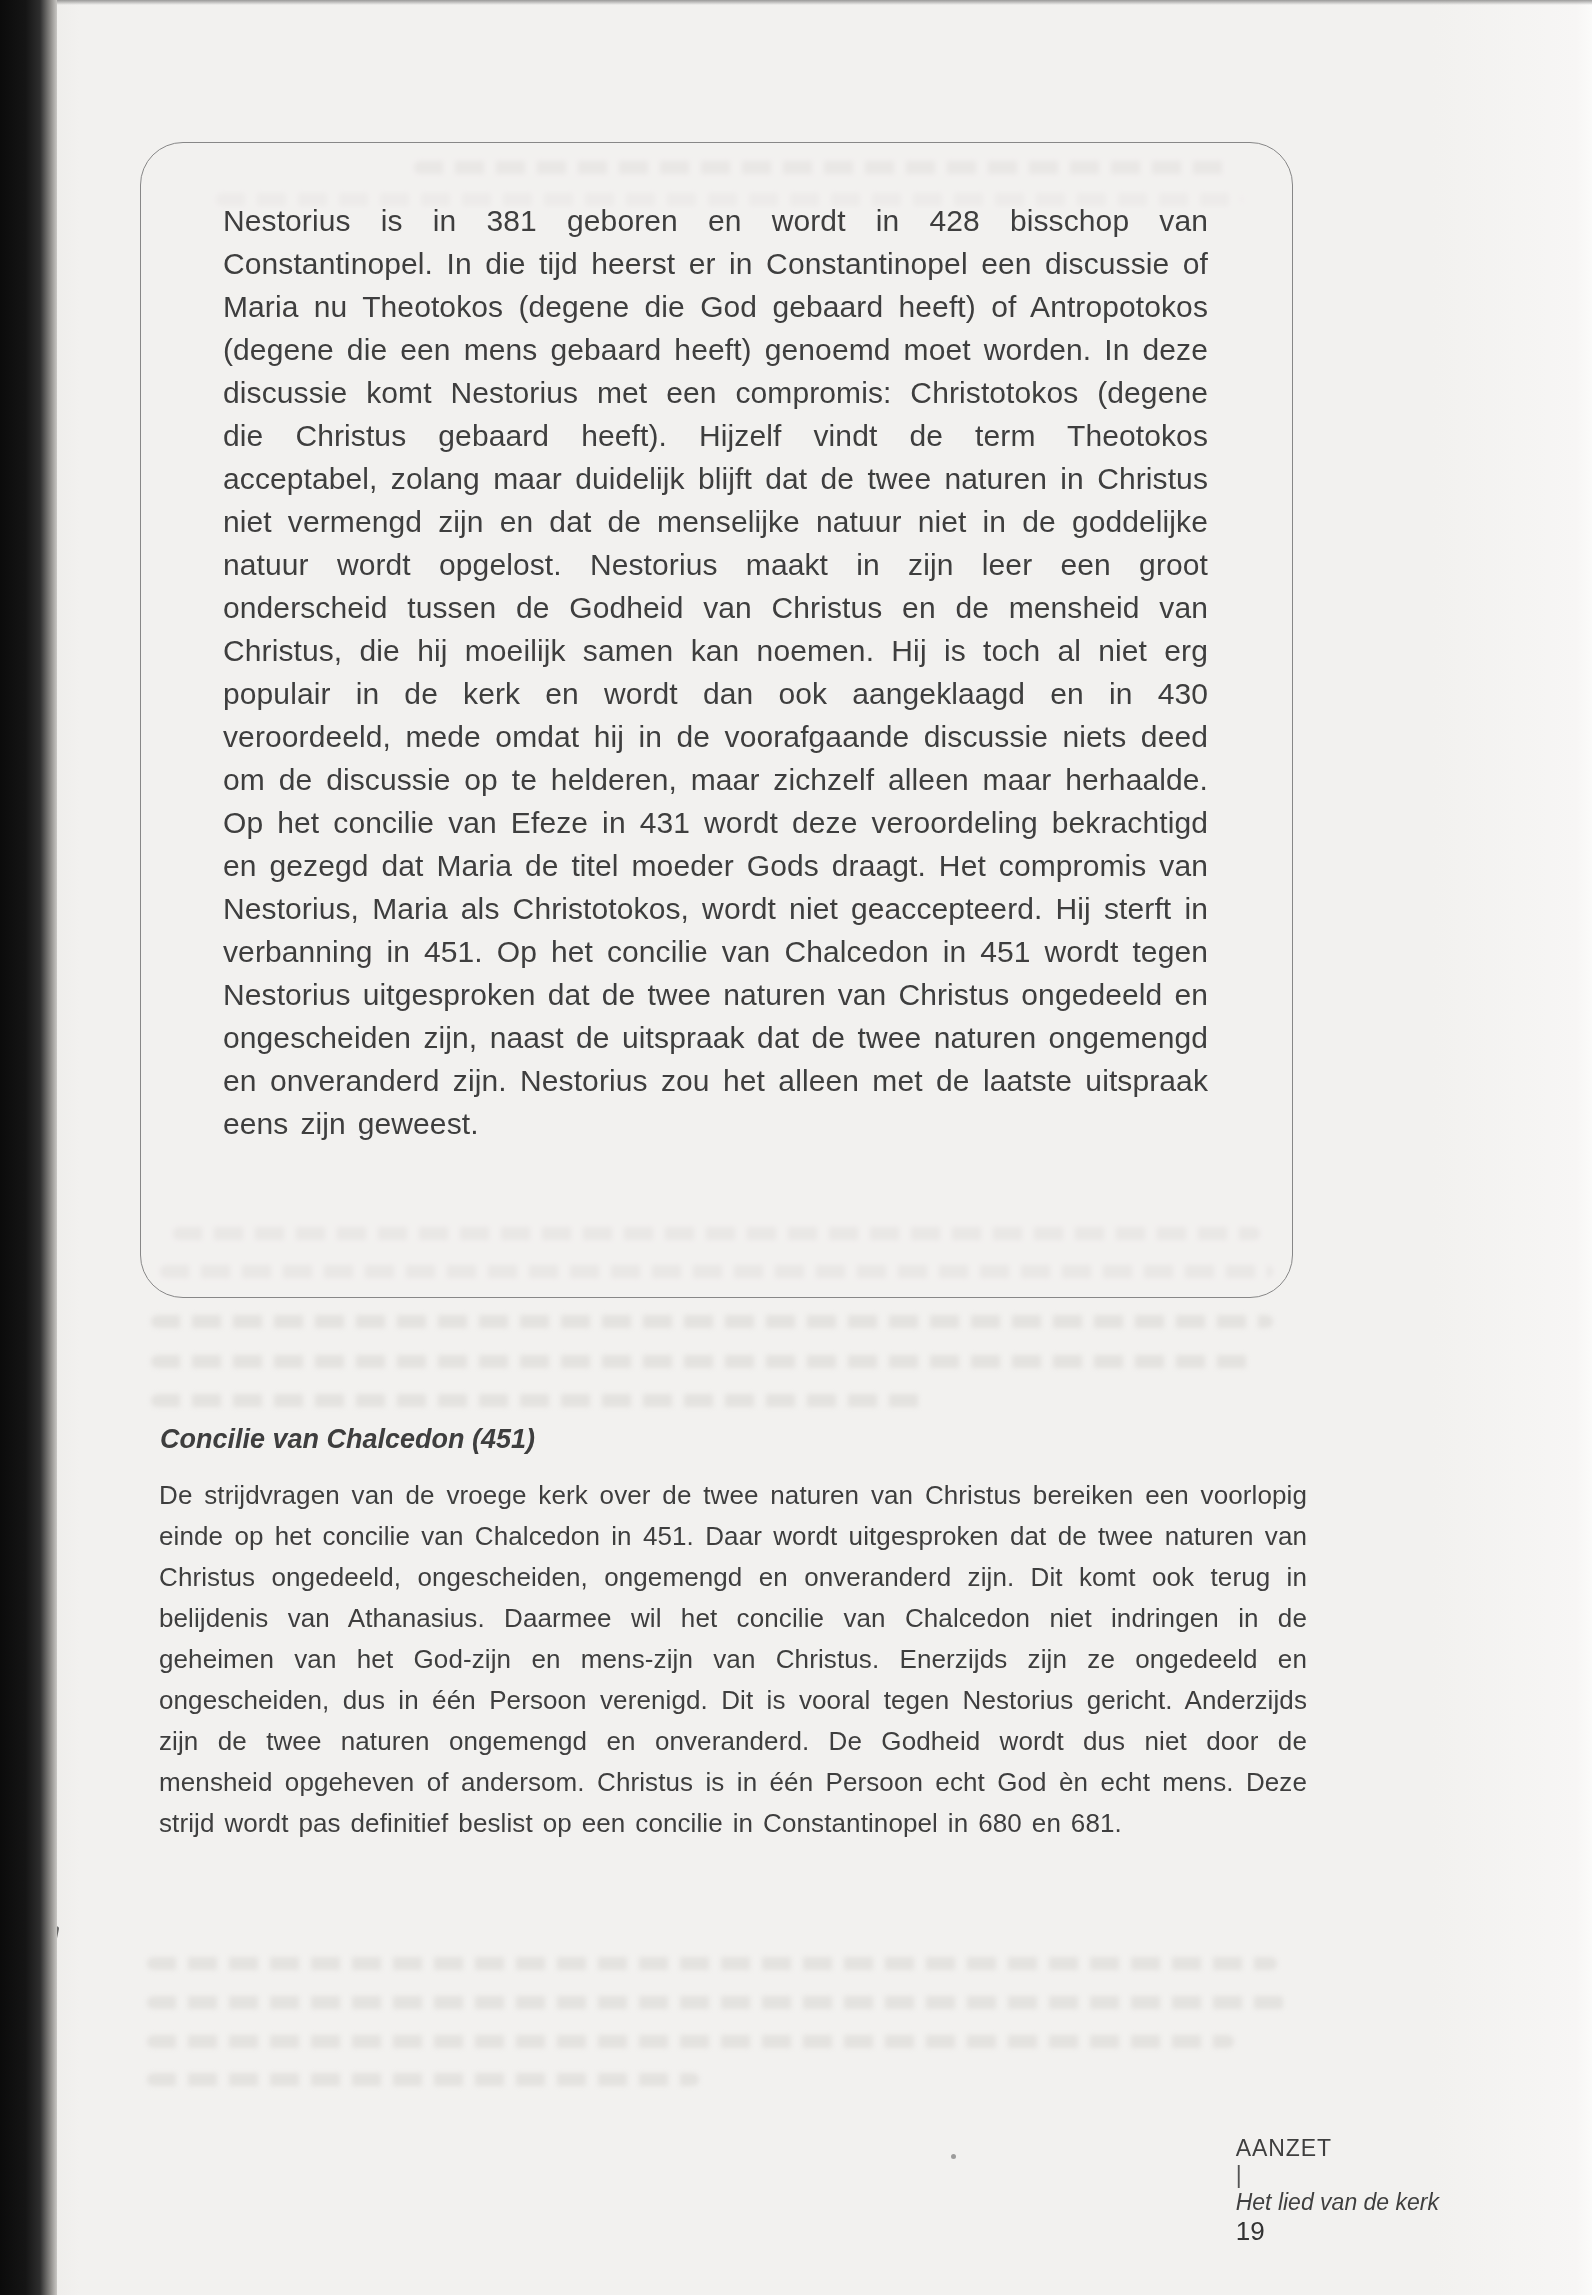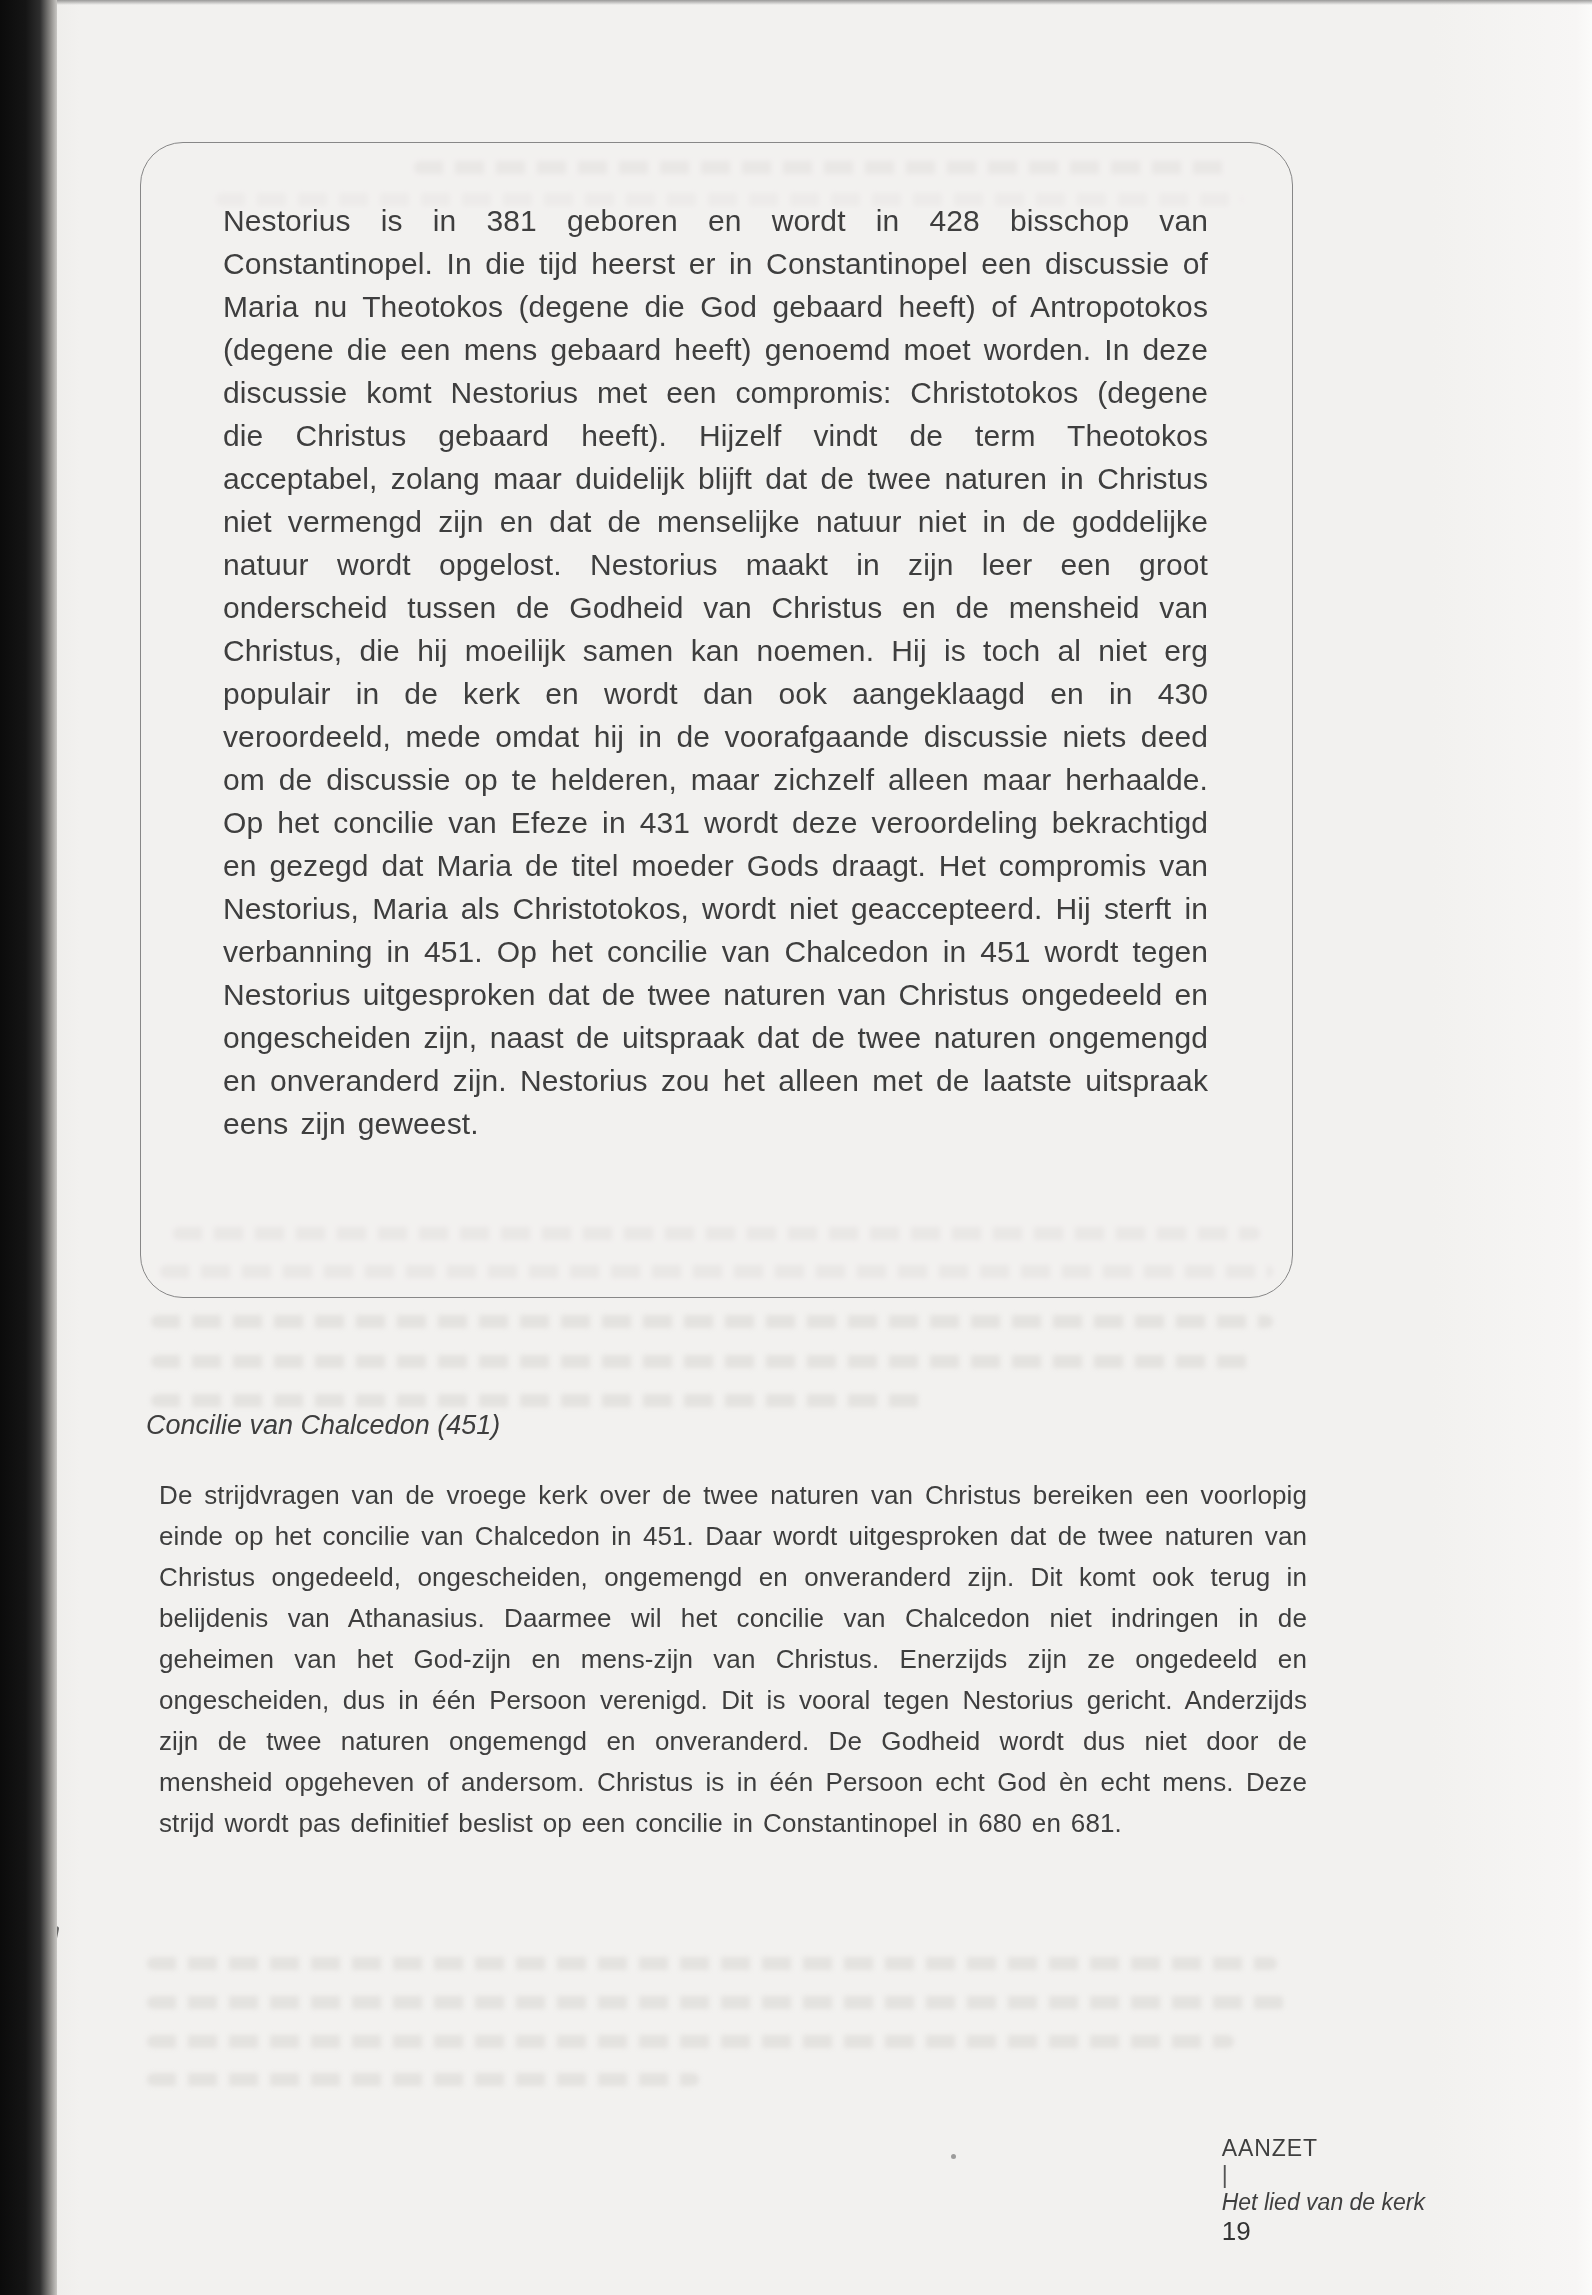--- a/index.html
+++ b/index.html
@@ -43,43 +43,43 @@
   .info-box p {
     margin: 8px;
     font-size: 30px; line-height: 43px;
     color: #3e3e3e;
     text-align: justify;
     word-spacing: 3.5px;
     letter-spacing: 0.1px;
   }
   .section-heading {
     position: absolute; left: 144px; top: 1408px;
-    margin: 2px;
-    font-size: 27px; font-weight: normal; font-style: italic;
+    margin: 16px;
+    font-size: 27px; font-weight: bold; font-style: italic;
     color: #3e3e3e;
   }
   .section-body {
     position: absolute; left: 144px; top: 1460px;
     width: 1148px;
     margin: 15px;
     font-size: 26px; line-height: 41px;
     color: #3e3e3e;
     text-align: justify;
     word-spacing: 2.6px;
     letter-spacing: 0.1px;
   }
   .footer {
     position: absolute; top: 2135px; right: 197px;
     display: flex; align-items: baseline;
     font-size: 23px; color: #3f3f3f; flex-direction: column;
   }
   .footer .book { letter-spacing: 0.9px; }
   .footer .sep { margin: 0 12px; color: #555; }
   .footer .chapter { font-style: italic; text-align: center; }
-  .footer .pagenum { margin-left: 30px; font-size: 26px; color: #333; font-style: normal; }
+  .footer .pagenum { margin-left: 44px; font-size: 26px; color: #333; font-style: normal; }
   
   .ghost {
     position: absolute;
     height: 13px;
     opacity: .5;
     filter: blur(2.6px);
     border-radius: 6px;
     background: repeating-linear-gradient(90deg,
       #d6d4d0 0px, #d6d4d0 29px,
       rgba(214,212,208,0) 29px, rgba(214,212,208,0) 41px);

